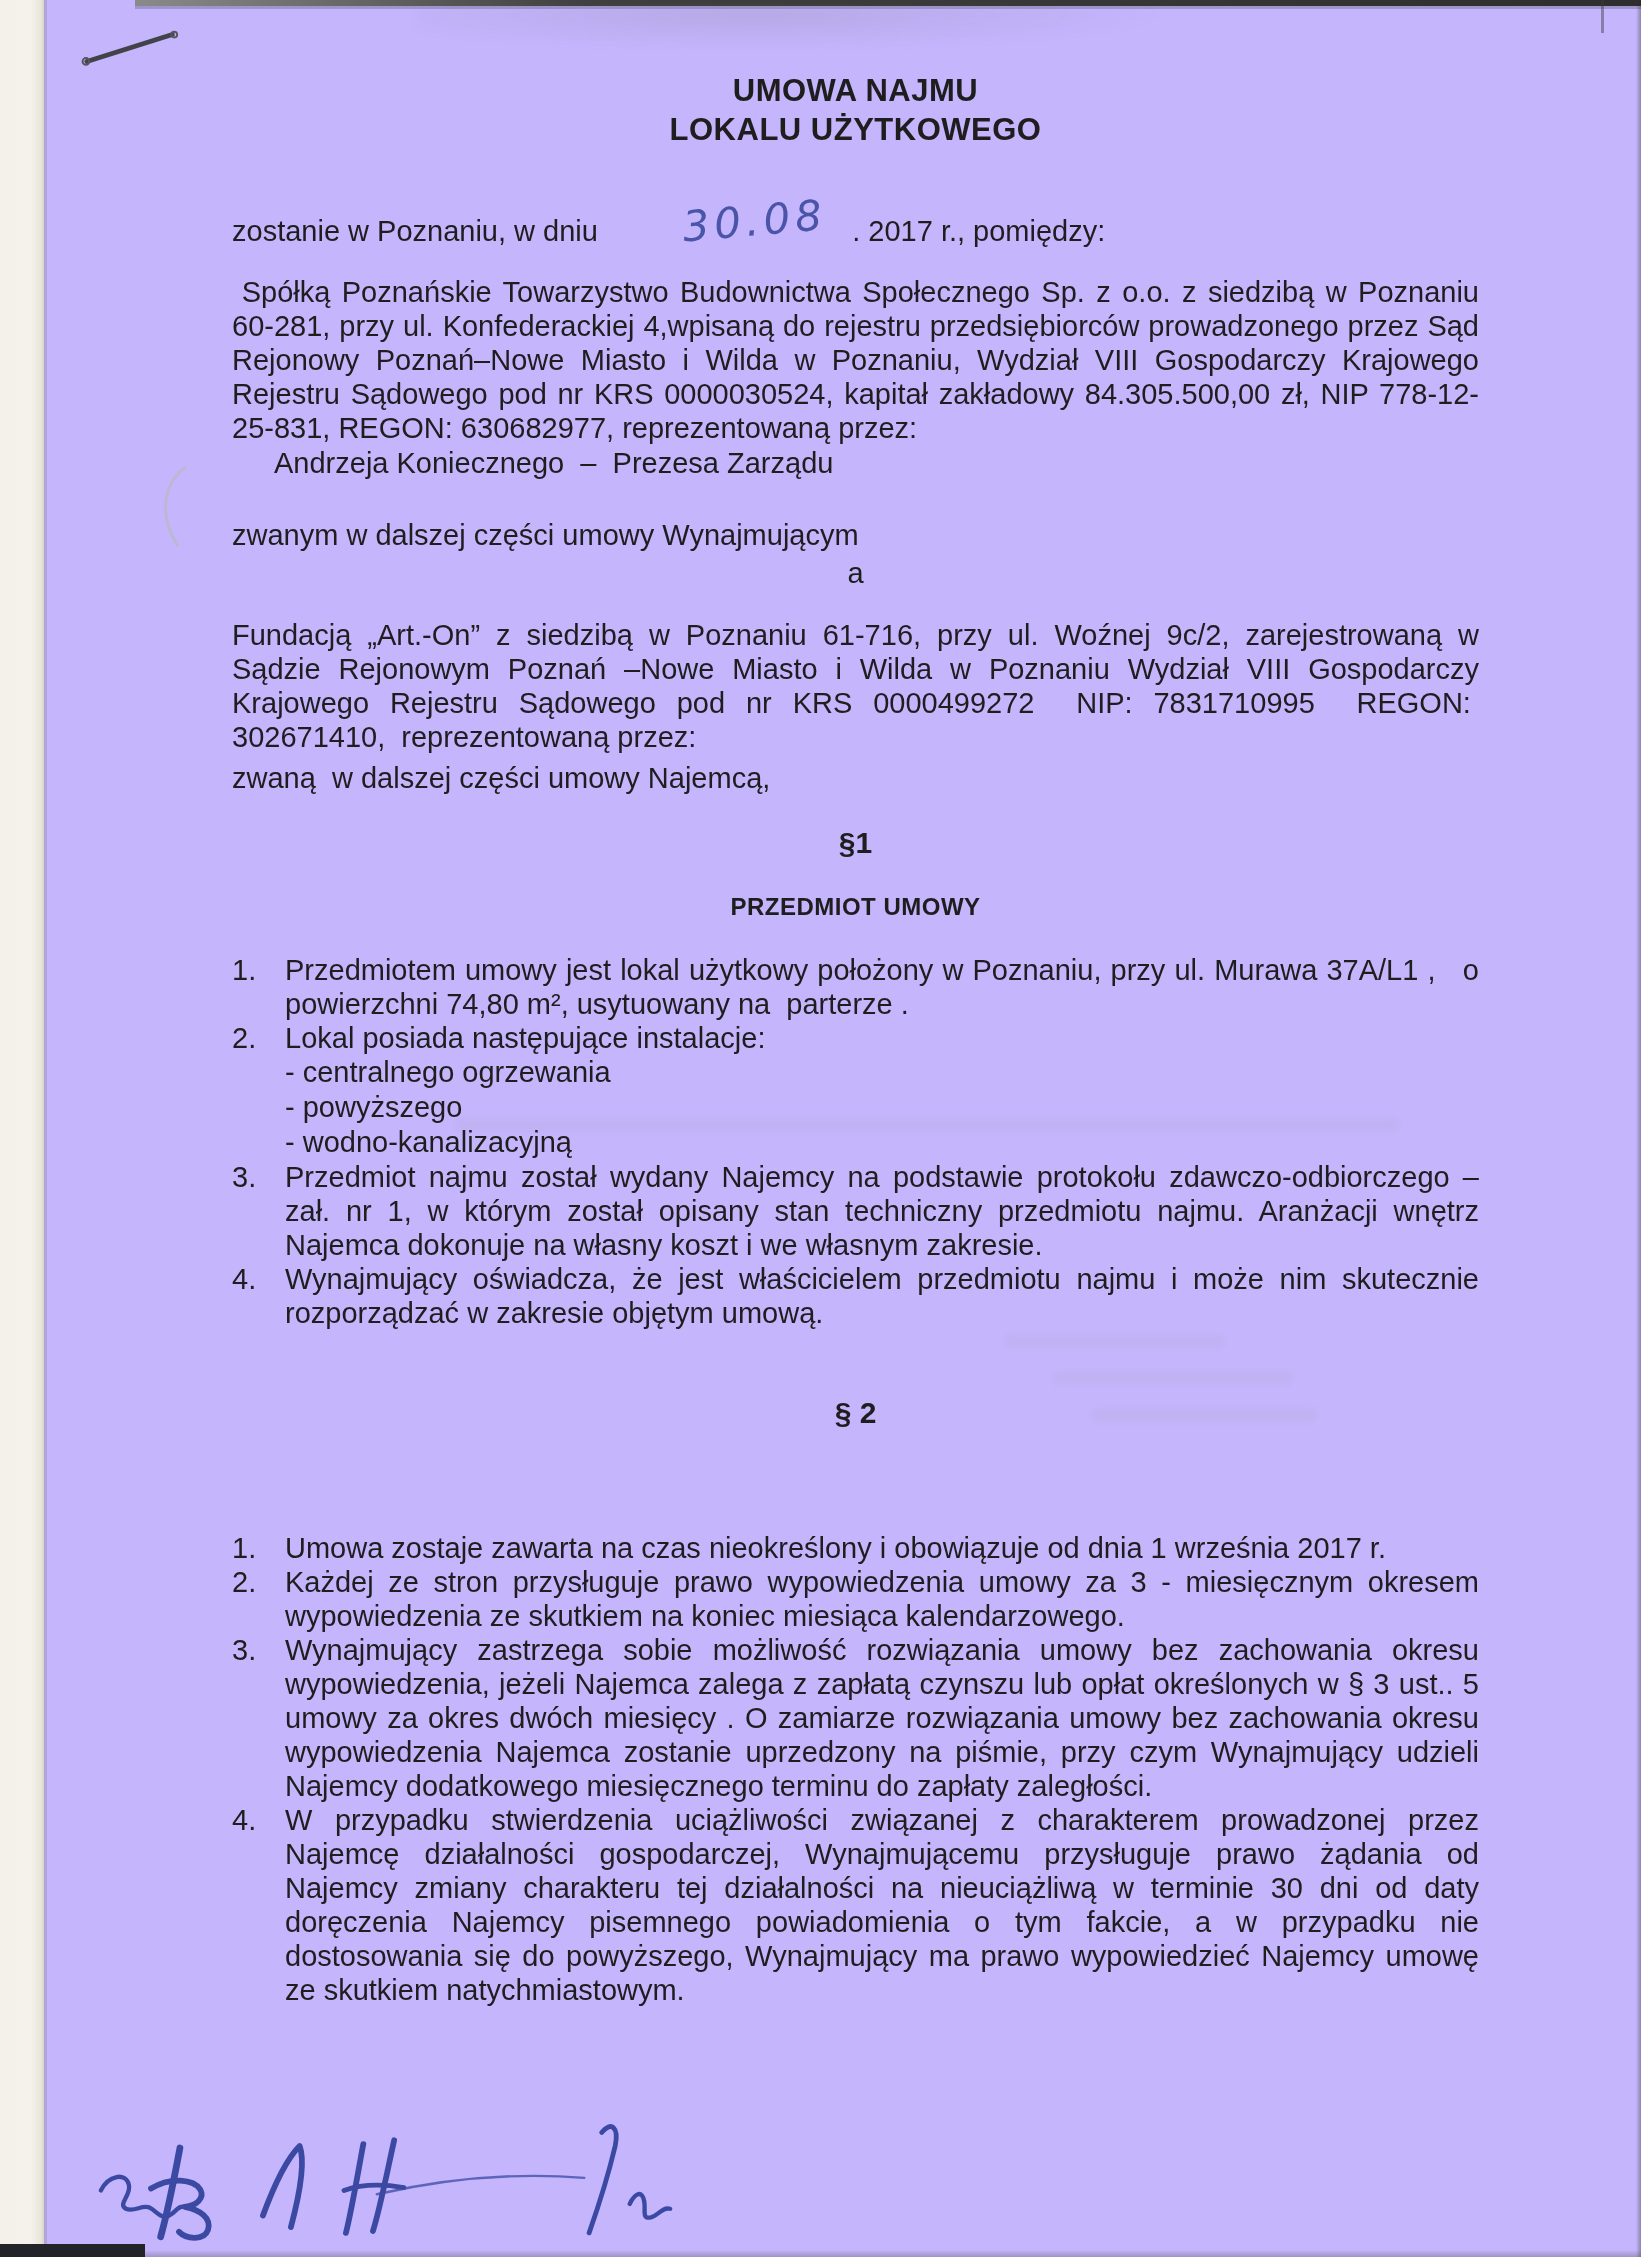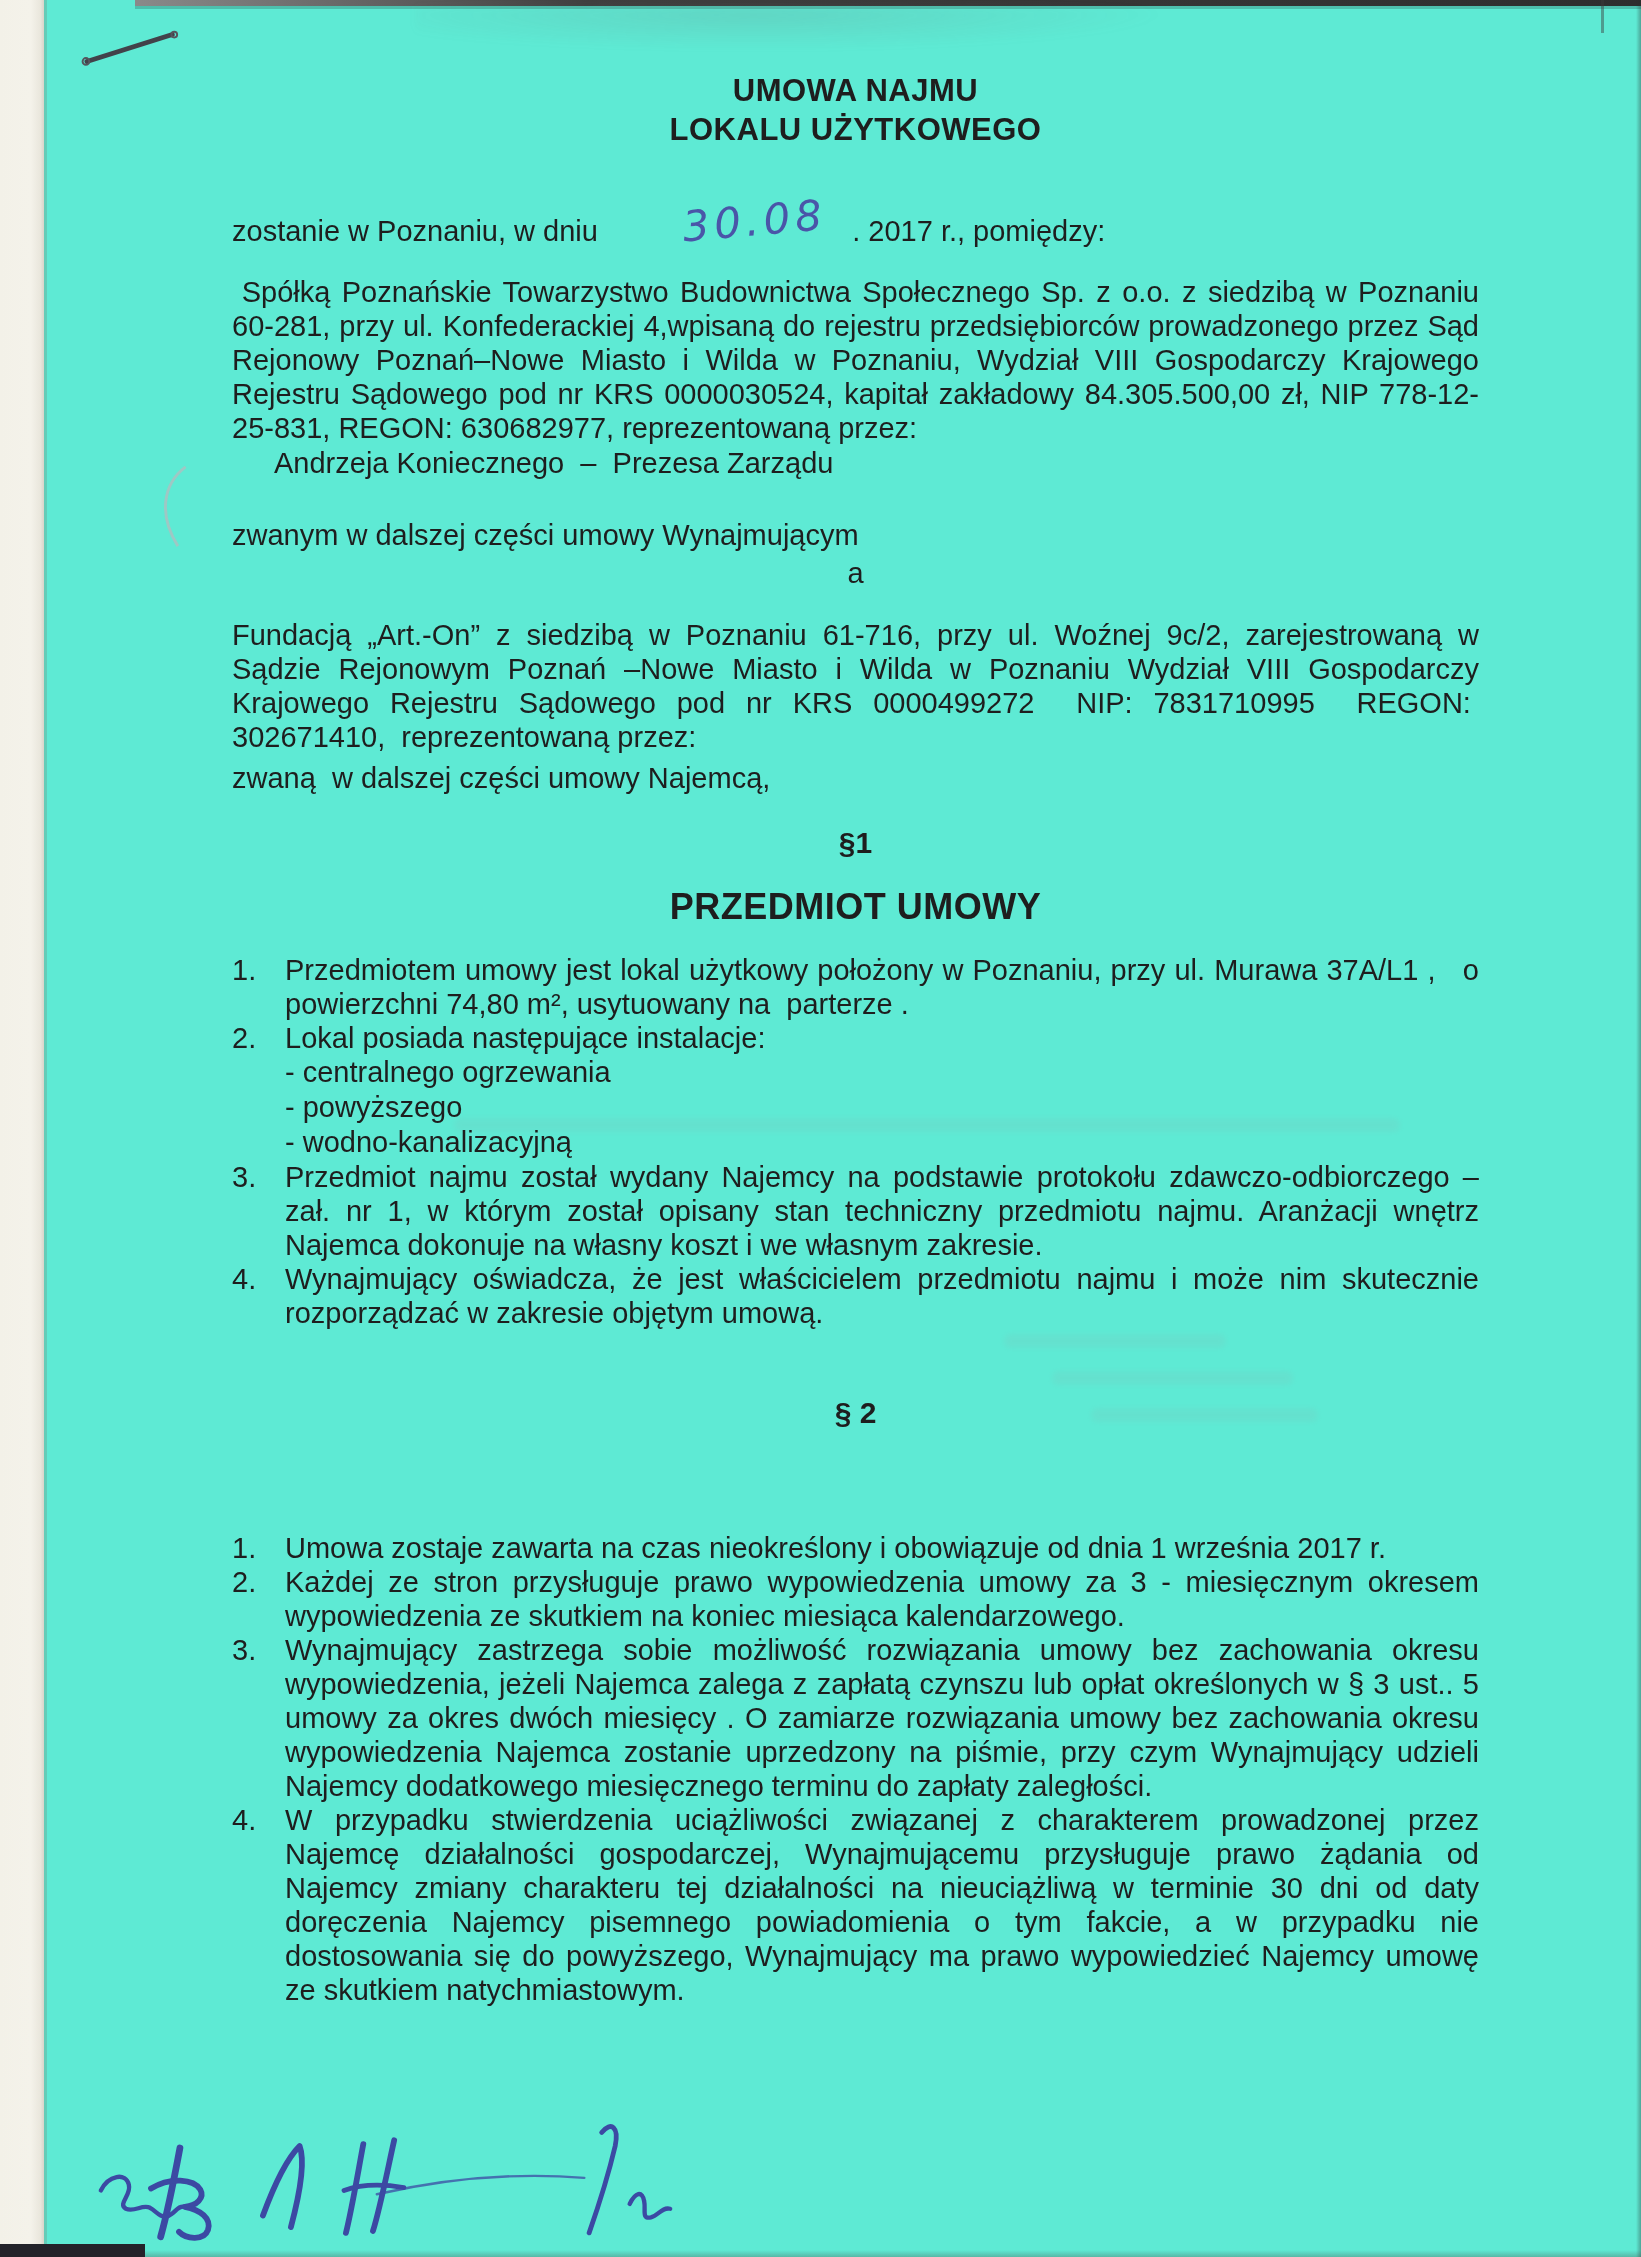--- a/index.html
+++ b/index.html
@@ -1,20 +1,20 @@
 <!DOCTYPE html>
 <html lang="pl"><head>
 <meta charset="utf-8">
 <style>
   html,body{margin:0;padding:0;background:#d9d9d6;}
   .scan-root{
     position:relative;
     width:1641px;height:2257px;
     margin:0 auto;
-    background:#5eead4;
+    background:#c4b5fd;
     overflow:hidden;
     font-family:"Liberation Sans", sans-serif;
     color:#1e1e1e;
   }
   
   .edge-left{
     position:absolute;left:0;top:0;width:44px;height:100%;
     background:linear-gradient(to right,#f3f1e8 0%,#f4f2ea 70%,#e9e6dc 92%,#d8d5ca 100%);
   }
   .edge-left::after{
@@ -54,21 +54,21 @@
     position:absolute;height:13.5px;border-radius:6.8px;
     background:#9d9da4;opacity:.10;filter:blur(2.9px);
   }
   
   .content-block{position:absolute;left:232px;width:1247px;line-height:34px;font-size:29px;}
   .centered{text-align:center;}
   .justified{text-align:justify;}
   .bold{font-weight:normal;}
   .doc-title{font-weight:bold;font-size:31px;line-height:39px;letter-spacing:0.5px;}
   .sec-num{font-weight:bold;font-size:30px;}
-  .sec-head{font-weight:bold;font-size:36px;letter-spacing:0.5px;}
+  .sec-head{font-weight:bold;font-size:24px;letter-spacing:0.5px;}
   .intro-line{white-space:nowrap;}
   .handwritten-date{
     display:inline-block;
     color:#4a55a8;
     font-size:42px;
     font-style:italic;
     letter-spacing:4.8px;
     transform:rotate(-5deg) translateY(-5.8px);
     margin-left:85px;margin-right:25px;
     font-family:"DejaVu Sans", sans-serif;

